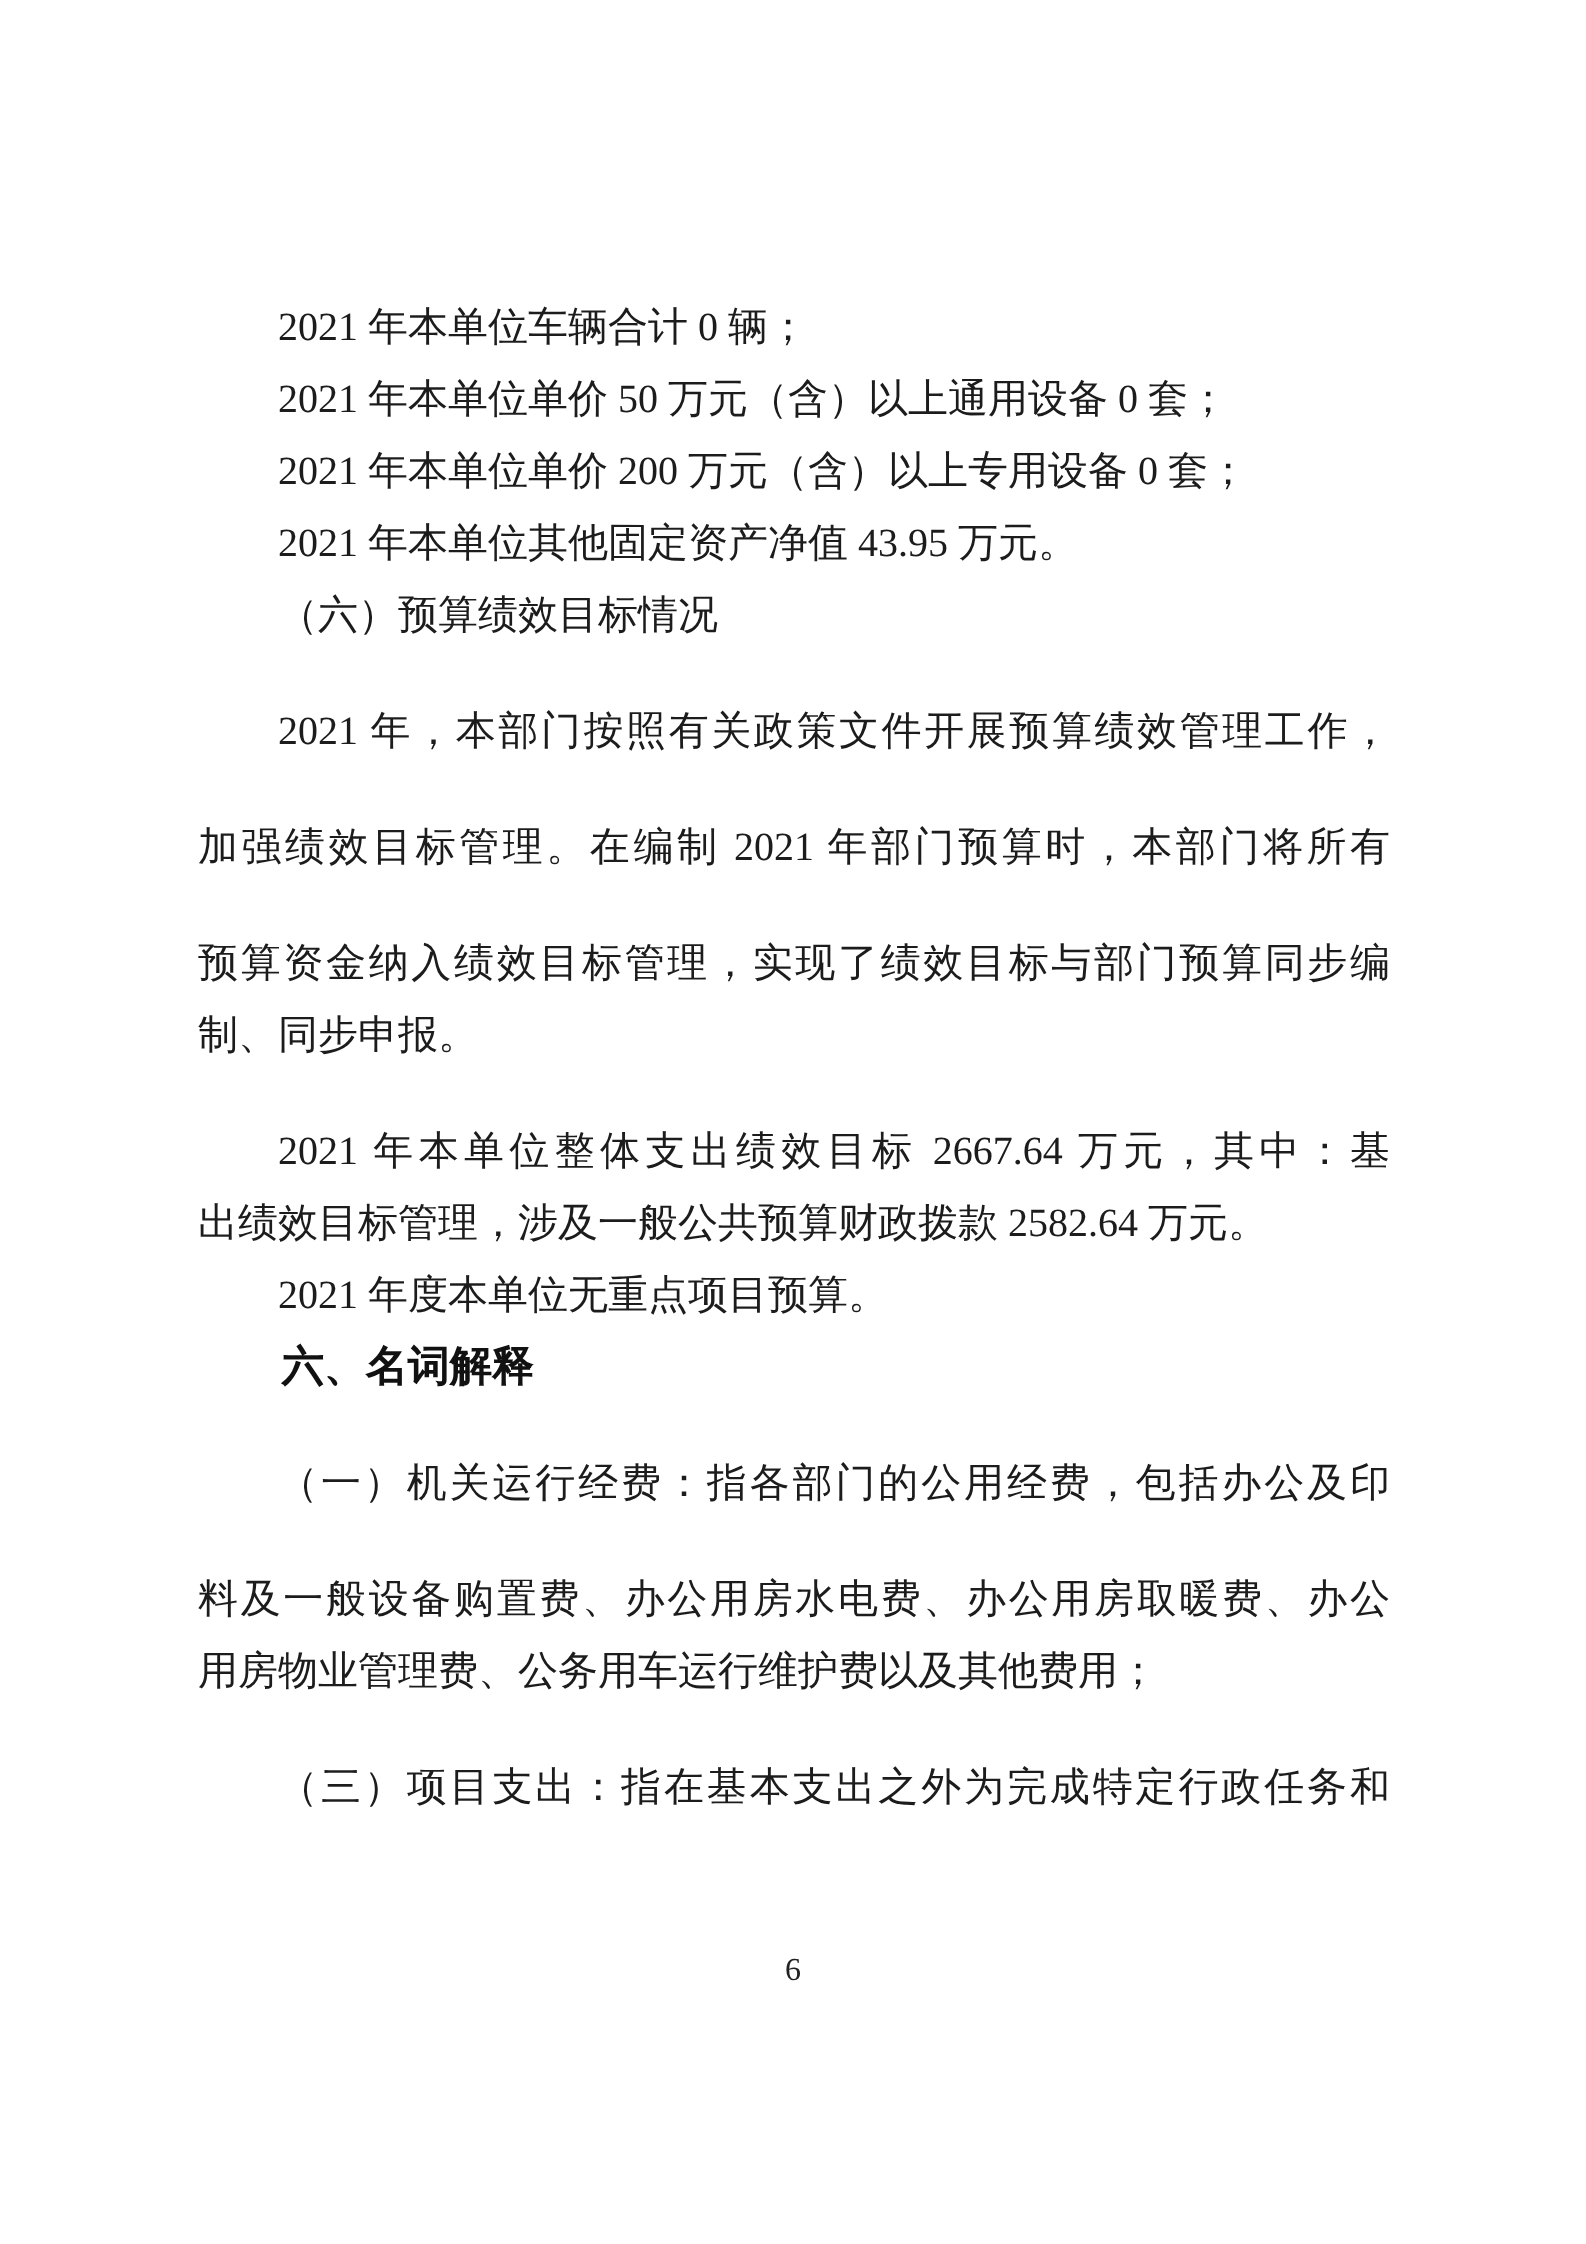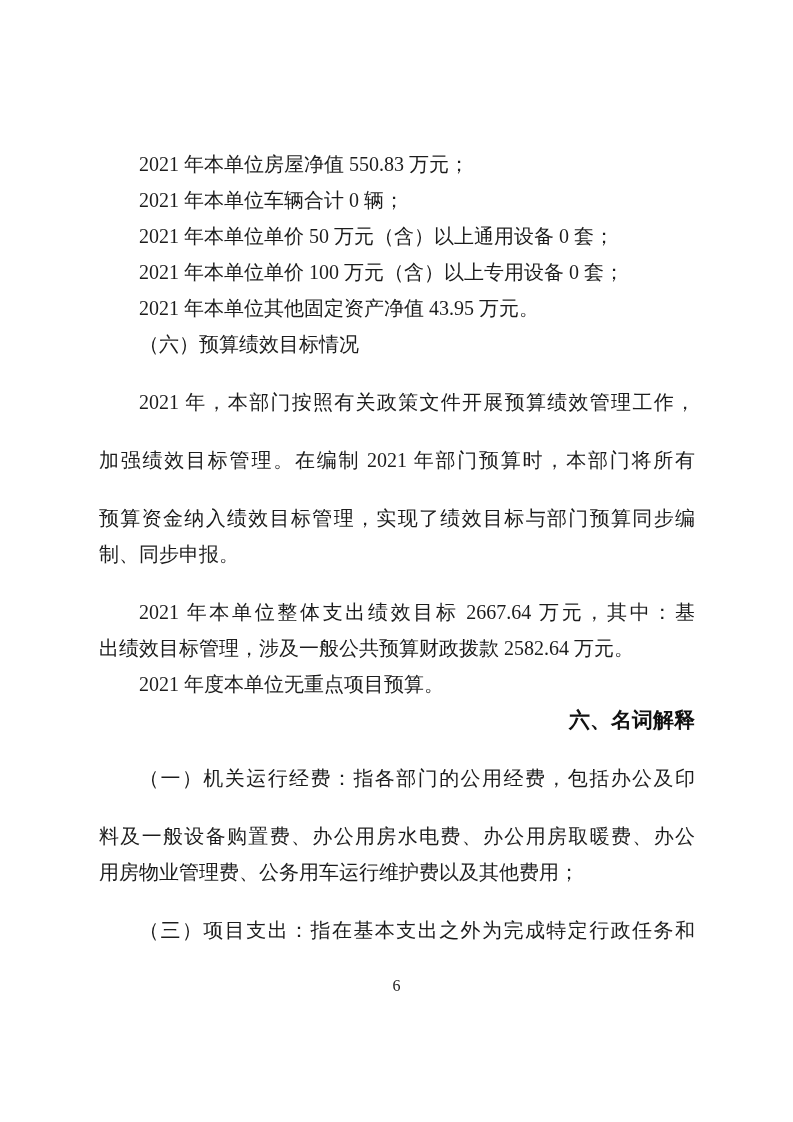--- a/index.html
+++ b/index.html
@@ -36,43 +36,41 @@
   .line.fill {
     text-align: justify;
     text-align-last: justify;
     margin-top: 22px;
   }
   .line.heading {
     font-family: "Liberation Sans", "DejaVu Sans", sans-serif;
     font-weight: bold;
     font-size: 21px;
     color: #111111;
-    text-align: right;
   }
   .page-number {
     position: absolute;
     top: 976px;
     left: 0;
     width: 100%;
     text-align: center;
     font-family: "Liberation Serif", "DejaVu Serif", serif;
     font-size: 16px;
     line-height: 20px;
     color: #222222;
   }
 </style>
 </head>
 <body>
 
 <div class="page">
   <div class="content" id="content">
-      <div class="line body indent">2021 年本单位房屋净值 550.83 万元；</div>
       <div class="line body indent">2021 年本单位车辆合计 0 辆；</div>
       <div class="line body indent">2021 年本单位单价 50 万元（含）以上通用设备 0 套；</div>
-      <div class="line body indent">2021 年本单位单价 100 万元（含）以上专用设备 0 套；</div>
+      <div class="line body indent">2021 年本单位单价 200 万元（含）以上专用设备 0 套；</div>
       <div class="line body indent">2021 年本单位其他固定资产净值 43.95 万元。</div>
       <div class="line body indent">（六）预算绩效目标情况</div>
       <div class="line body indent fill">2021 年，本部门按照有关政策文件开展预算绩效管理工作，</div>
       <div class="line body fill">加强绩效目标管理。在编制 2021 年部门预算时，本部门将所有</div>
       <div class="line body fill">预算资金纳入绩效目标管理，实现了绩效目标与部门预算同步编</div>
       <div class="line body">制、同步申报。</div>
       <div class="line body indent fill">2021 年本单位整体支出绩效目标 2667.64 万元，其中：基</div>
       <div class="line body">出绩效目标管理，涉及一般公共预算财政拨款 2582.64 万元。</div>
       <div class="line body indent">2021 年度本单位无重点项目预算。</div>
       <div class="line heading indent">六、名词解释</div>

